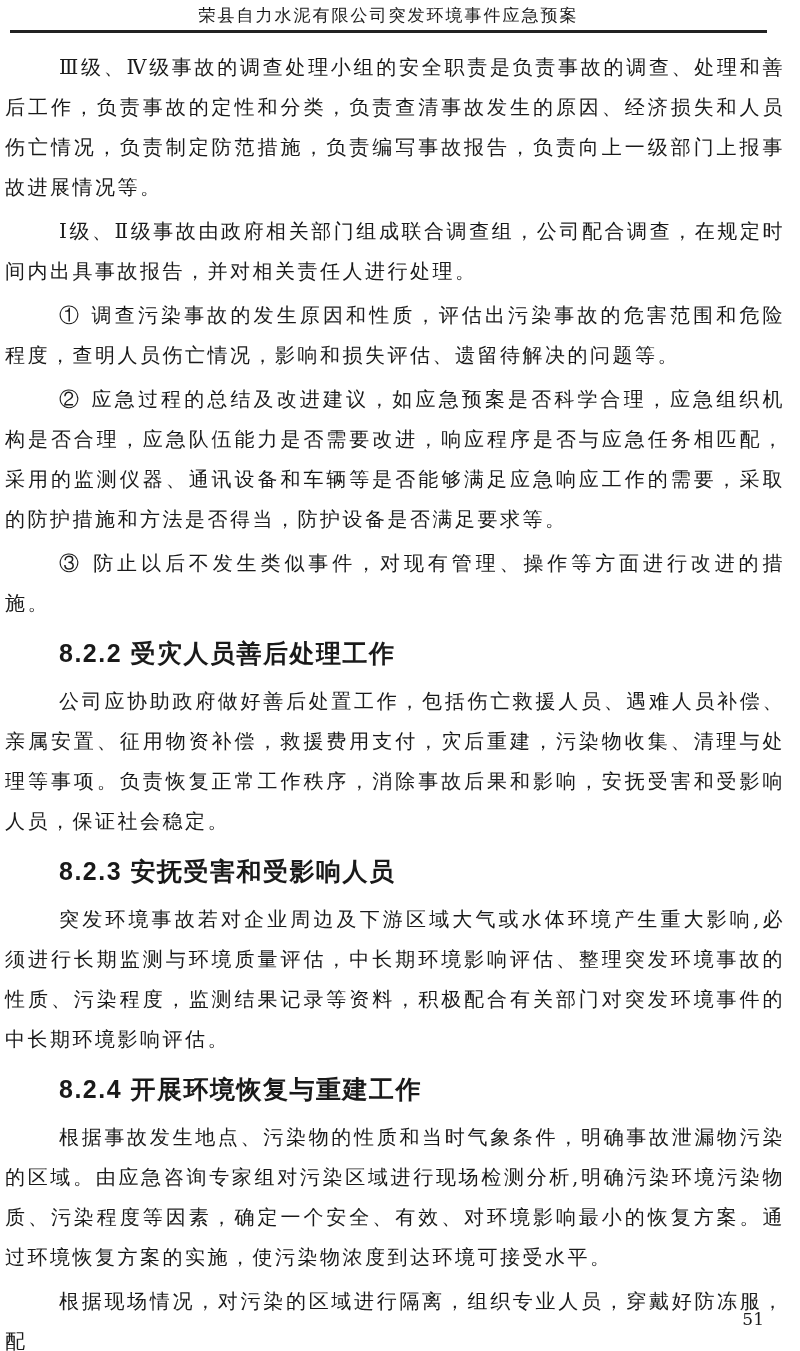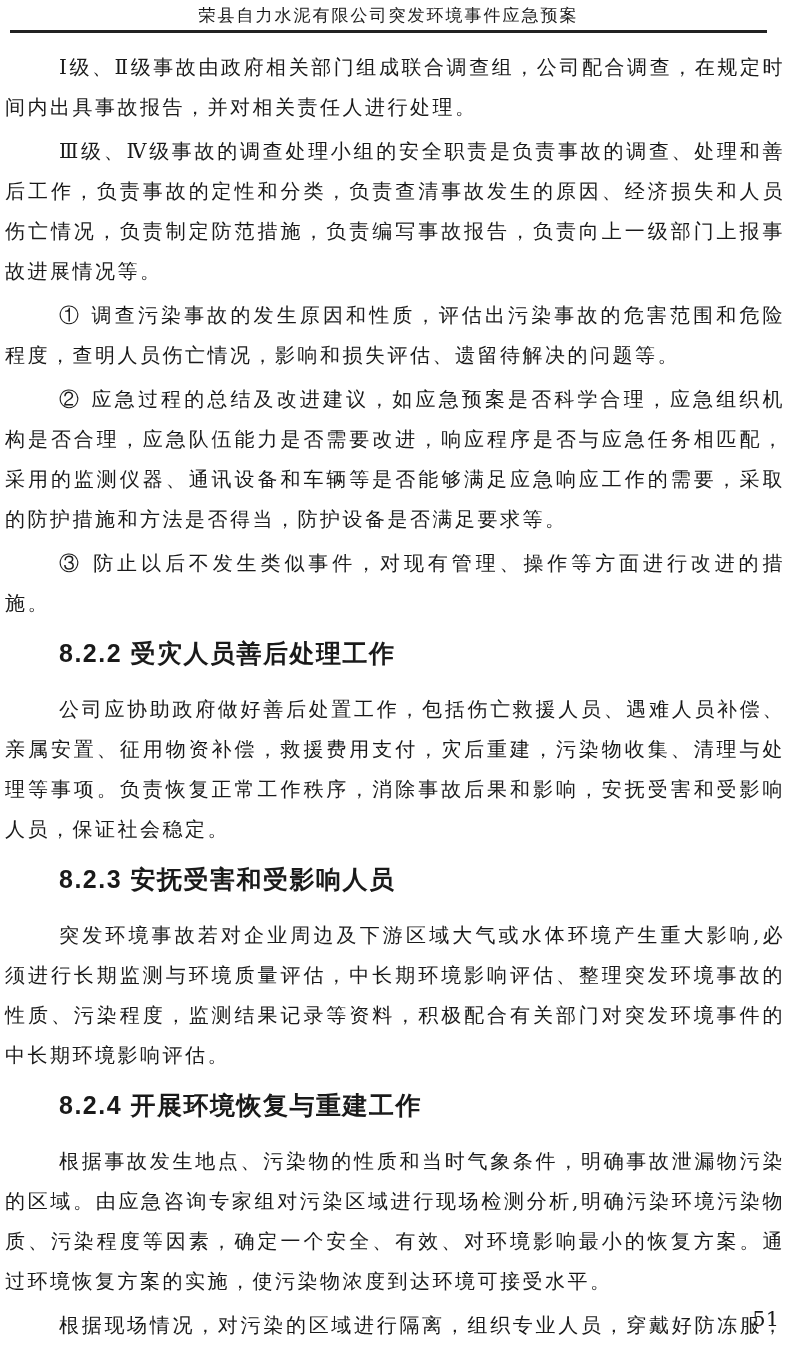--- a/index.html
+++ b/index.html
@@ -44,43 +44,43 @@
   .heading {
     margin: 10px 0 0 0;
     font-size: 25px;
     line-height: 40px;
     letter-spacing: 1.5px;
     text-indent: 54px;
     font-weight: bold;
     font-family: "Liberation Sans", "DejaVu Sans", sans-serif;
   }
   .heading + .para {
-    margin-top: 16px;
+    margin-top: 8px;
   }
   .page-number {
     position: absolute;
-    right: 21px;
+    right: 36px;
     bottom: 22px;
-    font-size: 21px;
+    font-size: 17px;
     line-height: 20px;
   }
 </style>
 </head>
 <body>
 
 <div class="page">
 
   <header class="doc-header">
     <div class="doc-header-title">荣县自力水泥有限公司突发环境事件应急预案</div>
   </header>
 
   <main class="doc-body">
+    <p class="para">Ⅲ级、Ⅳ级事故的调查处理小组的安全职责是负责事故的调查、处理和善后工作，负责事故的定性和分类，负责查清事故发生的原因、经济损失和人员伤亡情况，负责制定防范措施，负责编写事故报告，负责向上一级部门上报事故进展情况等。</p>
+
     <p class="para">Ⅰ级、Ⅱ级事故由政府相关部门组成联合调查组，公司配合调查，在规定时间内出具事故报告，并对相关责任人进行处理。</p>
-
-    <p class="para">Ⅲ级、Ⅳ级事故的调查处理小组的安全职责是负责事故的调查、处理和善后工作，负责事故的定性和分类，负责查清事故发生的原因、经济损失和人员伤亡情况，负责制定防范措施，负责编写事故报告，负责向上一级部门上报事故进展情况等。</p>
 
 
     <p class="para">① 调查污染事故的发生原因和性质，评估出污染事故的危害范围和危险程度，查明人员伤亡情况，影响和损失评估、遗留待解决的问题等。</p>
 
     <p class="para">② 应急过程的总结及改进建议，如应急预案是否科学合理，应急组织机构是否合理，应急队伍能力是否需要改进，响应程序是否与应急任务相匹配，采用的监测仪器、通讯设备和车辆等是否能够满足应急响应工作的需要，采取的防护措施和方法是否得当，防护设备是否满足要求等。</p>
 
     <p class="para">③ 防止以后不发生类似事件，对现有管理、操作等方面进行改进的措施。</p>
 
     <h3 class="heading">8.2.2 受灾人员善后处理工作</h3>
 

